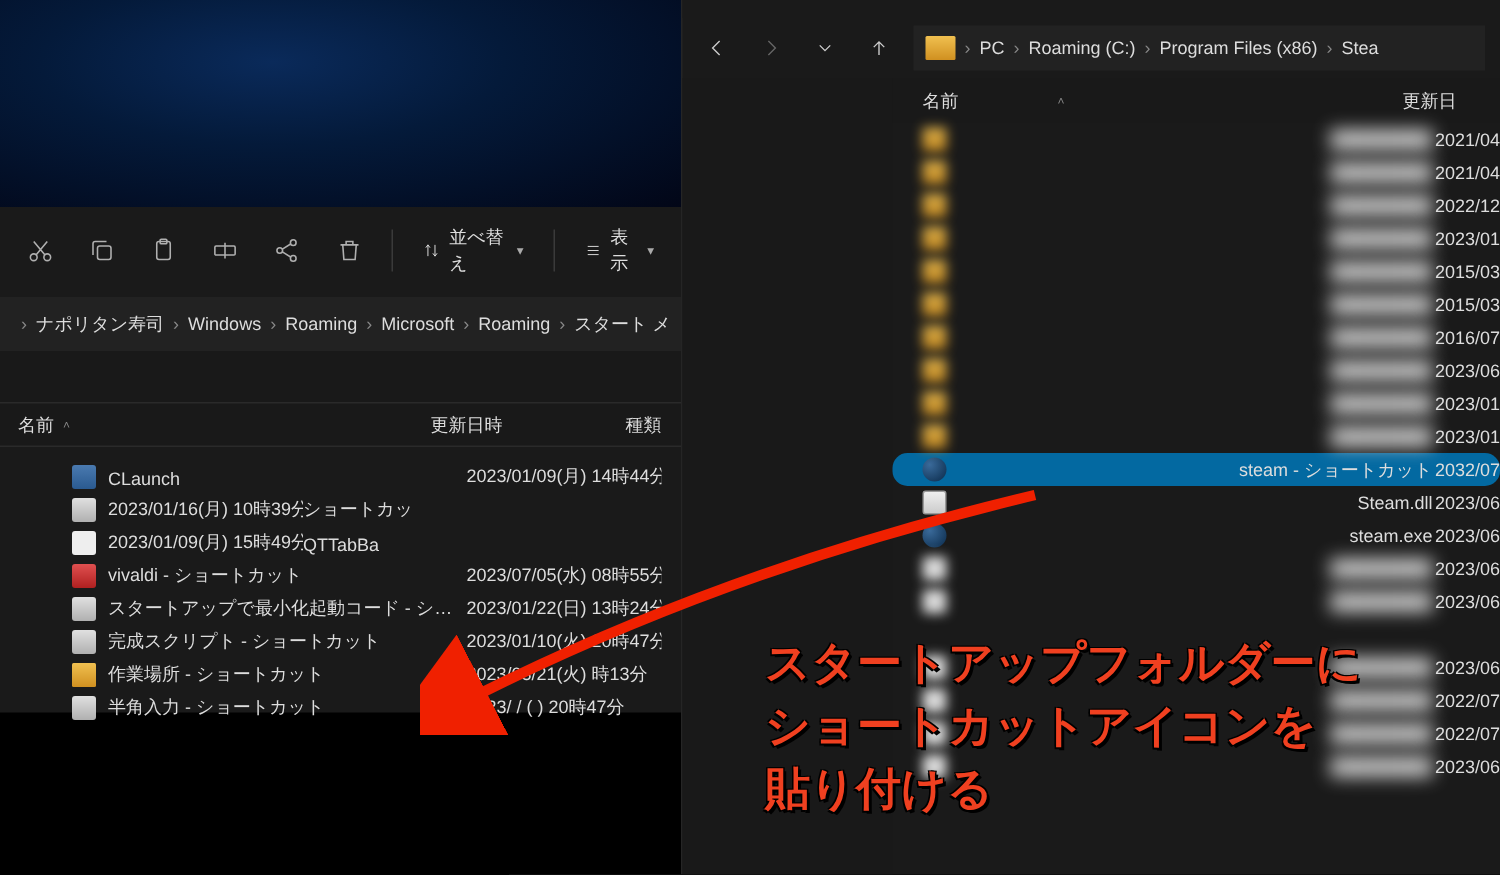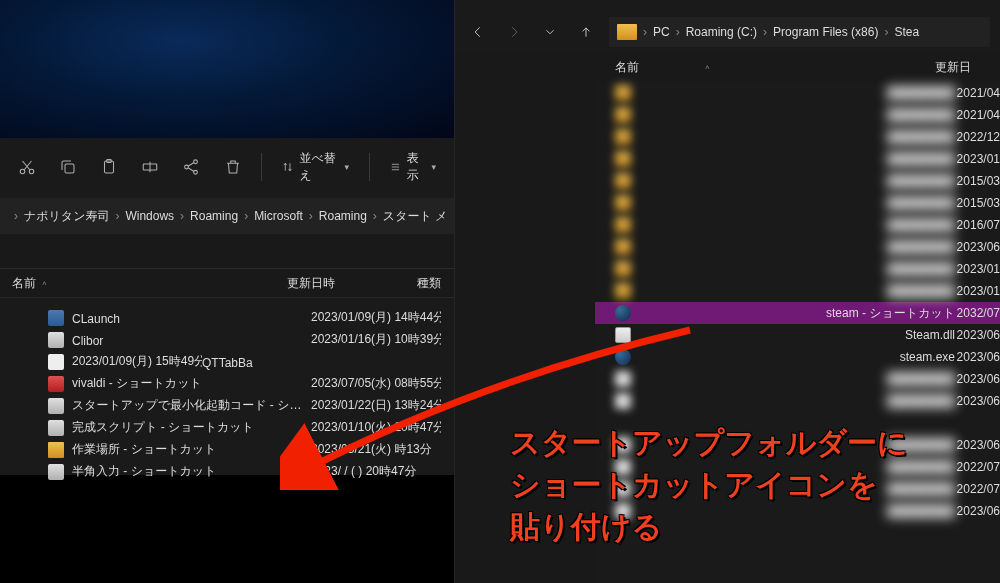--- a/index.html
+++ b/index.html
@@ -148,21 +148,21 @@
   display: flex; align-items: center;
   height: 22px;
   padding-left: 20px;
   text-align: right;
 }
 .row-r .file-ico { margin-right: 8px;}
 .row-r .name { width: 316px; overflow: hidden;}
 .row-r .date { flex: 1; overflow: hidden;}
 .row-r.blurred .name { filter: blur(6px); opacity: .9; }
 .row-r.blurred .file-ico { filter: blur(4px); opacity: .9; }
-.row-r.selected { background: #701a75; }
+.row-r.selected { background: #0369a1; border-radius: 10px; }
 
 .annotation {
   position: absolute;
   left: 510px; top: 422px;
   font-size: 30px;
   font-weight: 700;
   color: #f04020;
   line-height: 1.4;
   text-shadow: 2px 2px 0 #000, -1px -1px 0 #000, 1px -1px 0 #000, -1px 1px 0 #000;
   pointer-events: none;
@@ -269,21 +269,20 @@
 
   <div class="file-list" id="left-files">
       <div class="file-row">
         <span class="file-ico ico-app"></span>
         <span class="file-name">CLaunch</span>
         <span class="file-date">2023/01/09(月) 14時44分</span>
         <span class="file-type">ショートカッ</span>
       </div>
       <div class="file-row">
         <span class="file-ico ico-generic"></span>
-        <span class="file-name">Clibor</span>
         <span class="file-date">2023/01/16(月) 10時39分</span>
         <span class="file-type">ショートカッ</span>
       </div>
       <div class="file-row">
         <span class="file-ico ico-white"></span>
         <span class="file-date">2023/01/09(月) 15時49分</span>
         <span class="file-type">QTTabBa</span>
       </div>
       <div class="file-row">
         <span class="file-ico ico-red"></span>

